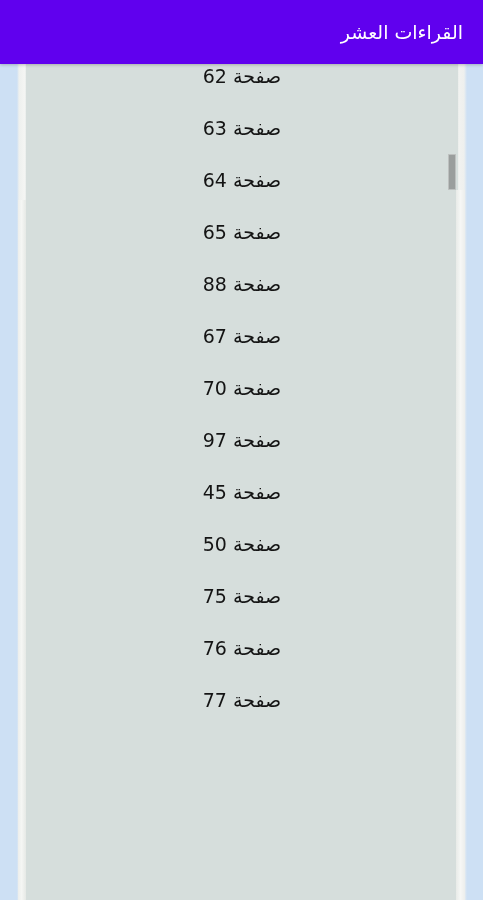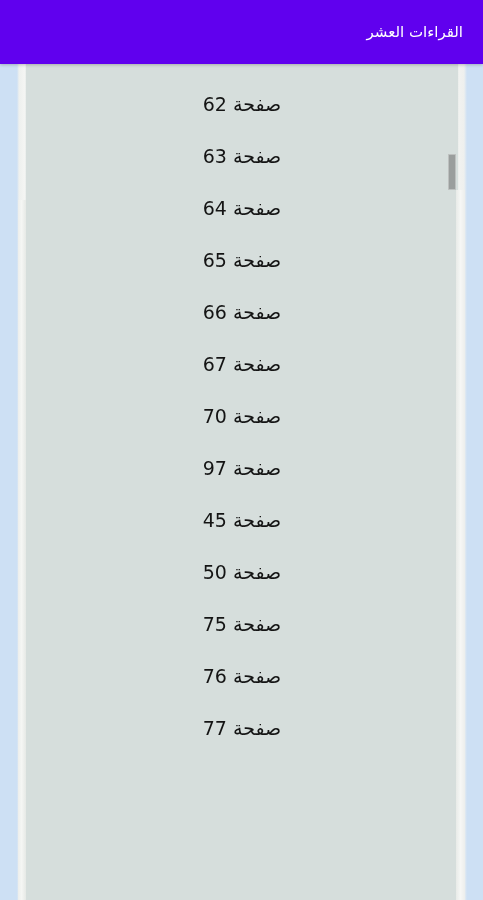--- a/index.html
+++ b/index.html
@@ -32,21 +32,21 @@
     height: 64px;
     background: #6000ee;
     box-sizing: border-box;
     display: flex;
     align-items: center;
     z-index: 20;
     box-shadow: 0 1px 3px rgba(0,0,0,0.22);
   }
   .appbar-title {
     color: #ffffff;
-    font-size: 15px;
+    font-size: 19px;
     line-height: 24px;
     font-weight: 400;
     padding-right: 20px;
     letter-spacing: 0.2px;
     white-space: nowrap;
     text-align: right;
     direction: rtl;
   }
 
   
@@ -126,21 +126,21 @@
   
   .list {
     position: absolute;
     top: 0;
     left: 0;
     width: 432px;
   }
   .list-item {
     height: 52px;
     display: flex;
-    align-items: flex-end;
+    align-items: flex-start;
     justify-content: center;
     box-sizing: border-box;
   }
   .list-item-label {
     font-size: 19px;
     line-height: 24px;
     color: #141414;
     direction: rtl;
     text-align: center;
     white-space: nowrap;
@@ -167,21 +167,21 @@
         <div class="list-item">
           <span class="list-item-label">صفحة 63</span>
         </div>
         <div class="list-item">
           <span class="list-item-label">صفحة 64</span>
         </div>
         <div class="list-item">
           <span class="list-item-label">صفحة 65</span>
         </div>
         <div class="list-item">
-          <span class="list-item-label">صفحة 66</span>
+          <span class="list-item-label">صفحة 88</span>
         </div>
         <div class="list-item">
           <span class="list-item-label">صفحة 67</span>
         </div>
         <div class="list-item">
           <span class="list-item-label">صفحة 70</span>
         </div>
         <div class="list-item">
           <span class="list-item-label">صفحة 97</span>
         </div>

